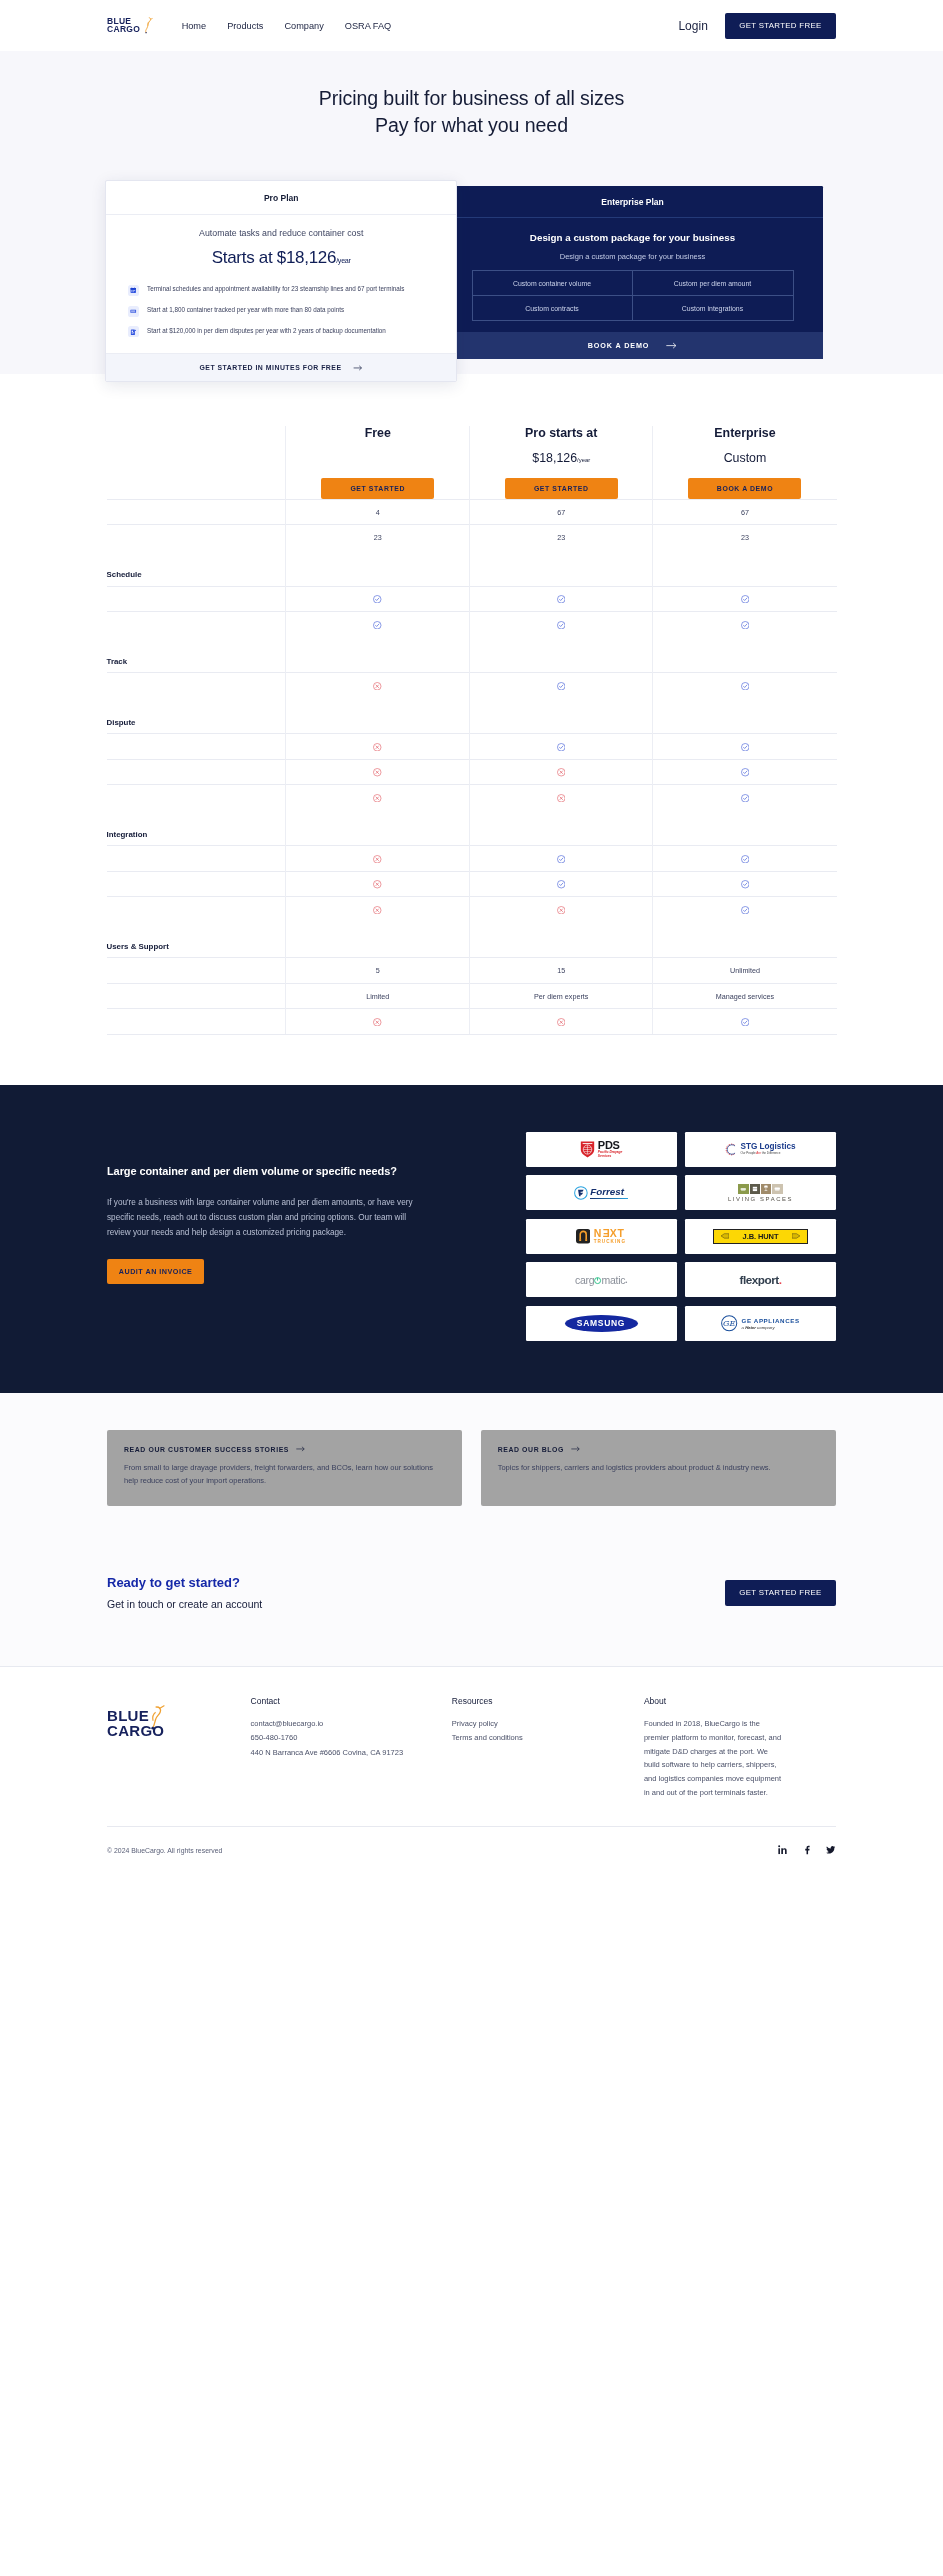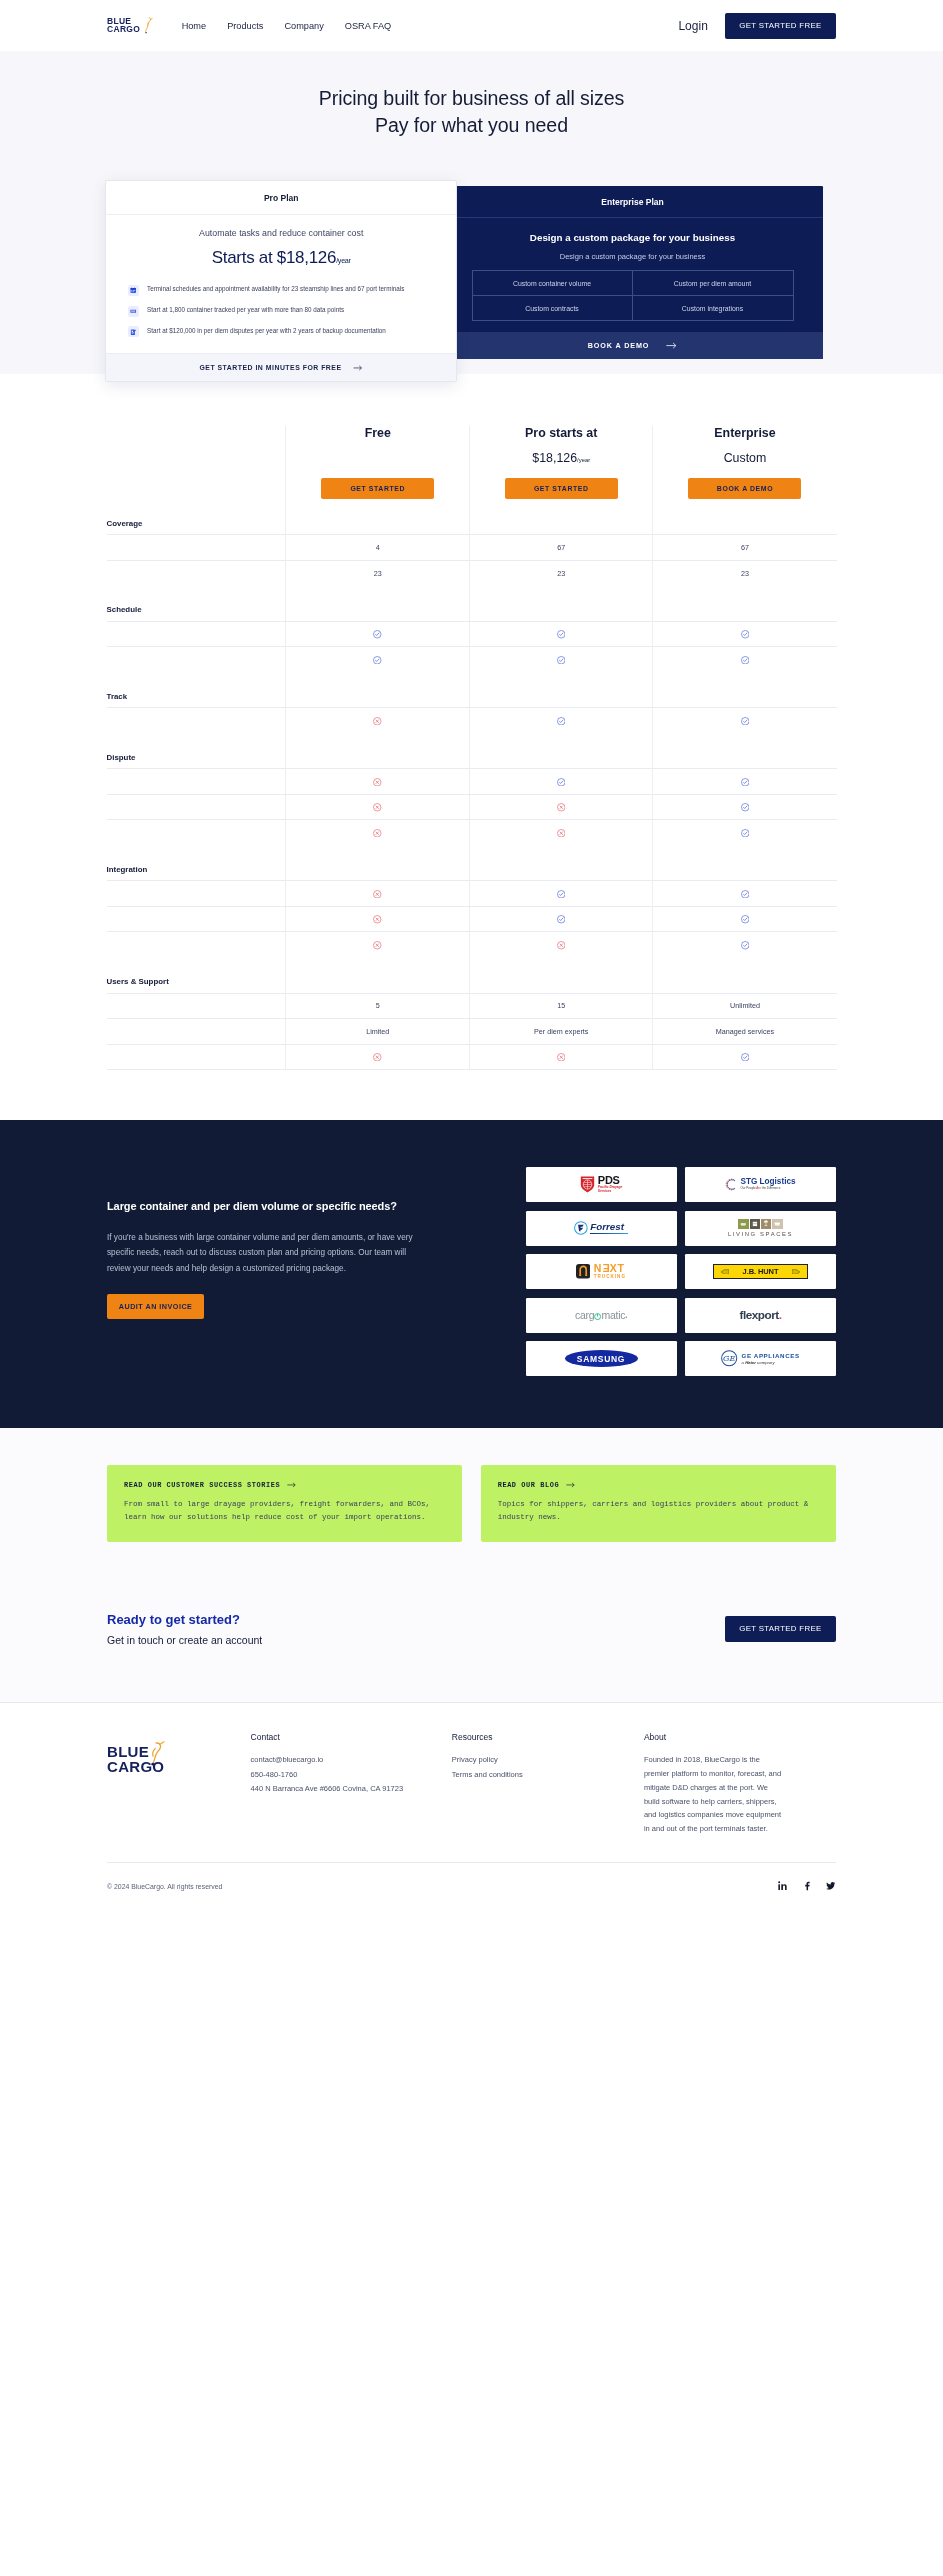--- a/index.html
+++ b/index.html
@@ -171,21 +171,21 @@
     display: flex; align-items: center; justify-content: center;
     overflow: hidden;
   }
 
   
   .res-wrap {
     background: #fbfbfd; padding: 37px 107px 46px;
     display: flex; gap: 18.3px;
   }
   .res-card {
-    flex: 1; background: #bef264; border-radius: 2px; padding: 15.7px 17px 18.3px; font-family: Liberation Mono, monospace;
+    flex: 1; background: #a3a3a3; border-radius: 2px; padding: 15.7px 17px 18.3px;
   }
   .res-title {
     font-size: 6.9px; font-weight: 700; letter-spacing: 0.6px; color: #141b38;
     display: flex; align-items: center; gap: 6.5px;
   }
   .res-body {
     margin-top: 9.2px; font-size: 7.5px; color: #3b415e; line-height: 1.72;
   }
 
   
@@ -367,26 +367,20 @@
             <button class="btn-orange">GET STARTED</button>
           </th>
           <th class="plan-head">
             <div class="plan-name">Enterprise</div>
             <div class="plan-custom">Custom</div>
             <button class="btn-orange">BOOK A DEMO</button>
           </th>
         </tr>
       </thead>
       <tbody>
-          <tr class="sec-row">
-            <td>Coverage</td>
-            <td class="vline"></td>
-            <td class="vline"></td>
-            <td class="vline"></td>
-          </tr>
           <tr class="data-row">
             <td class="lbl"></td>
             <td class="vline">4</td>
             <td class="vline">67</td>
             <td class="vline">67</td>
           </tr>
           <tr class="data-row">
             <td class="lbl"></td>
             <td class="vline">23</td>
             <td class="vline">23</td>

